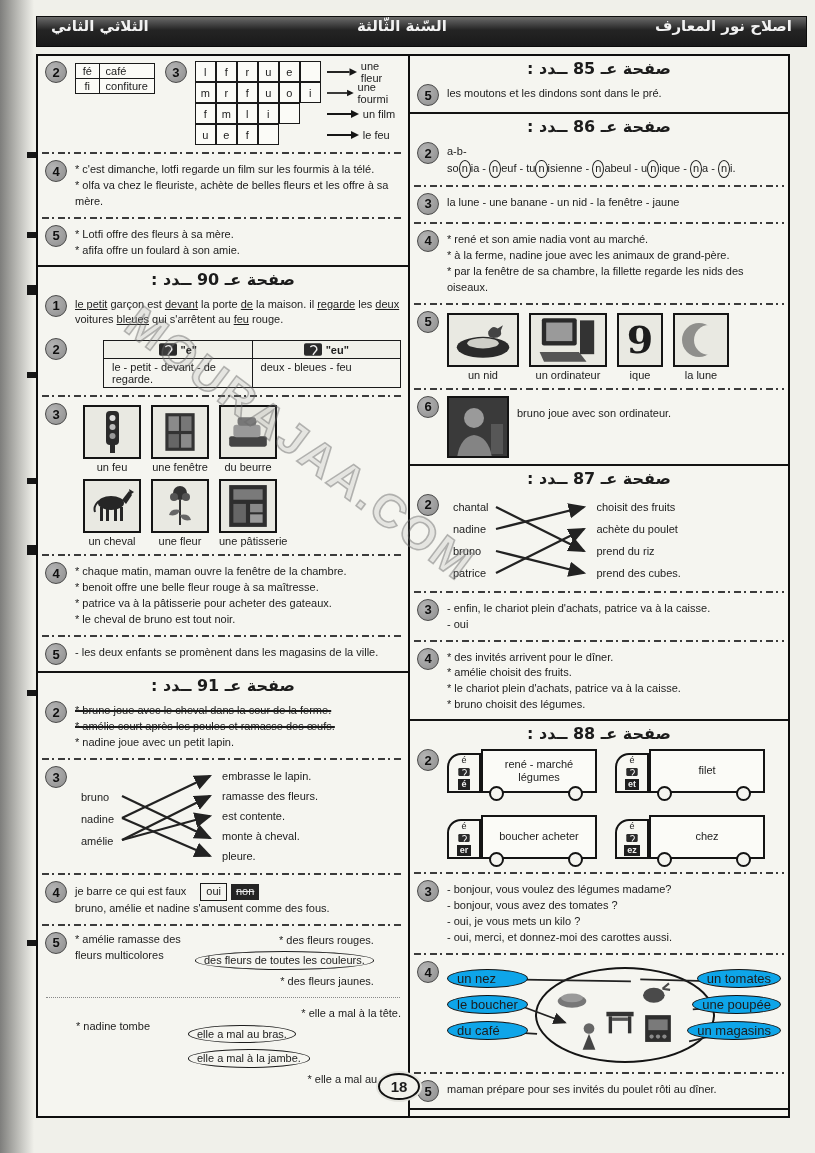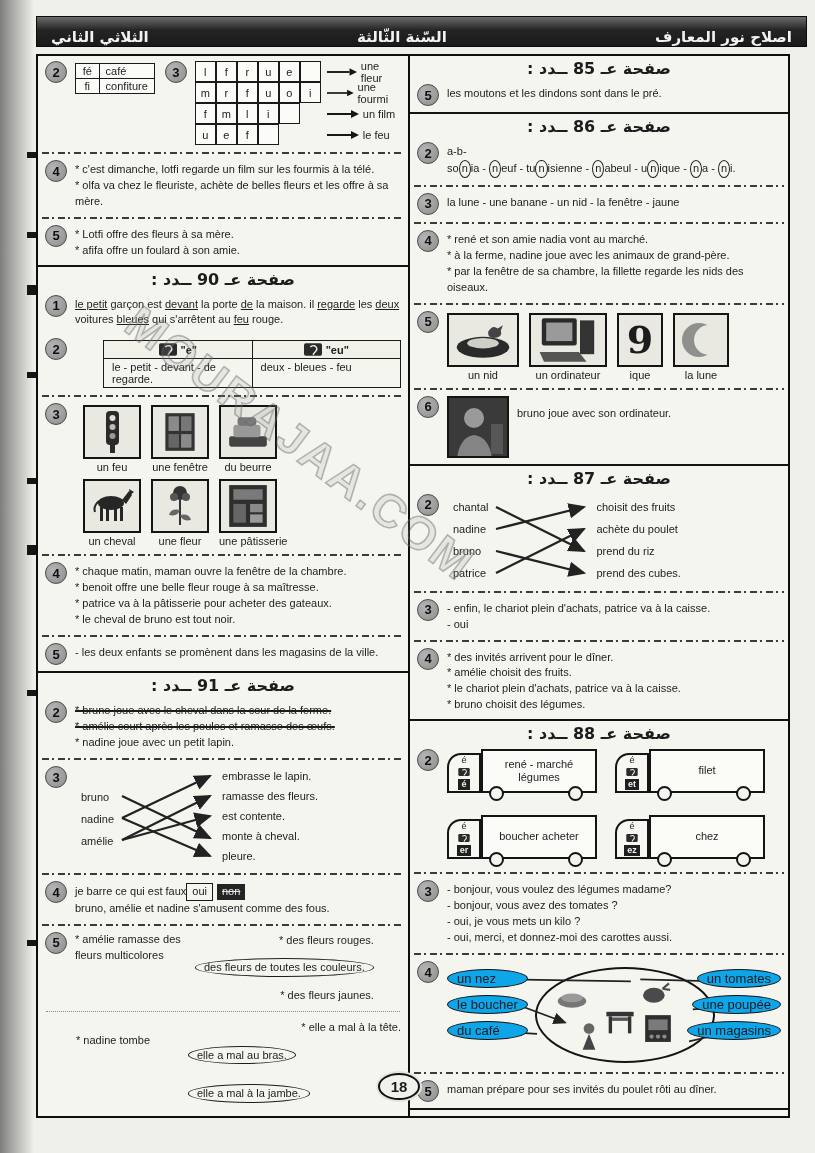--- a/index.html
+++ b/index.html
@@ -7,21 +7,21 @@
   .page { position:relative; width:815px; height:1153px; margin:0 auto;
           background:#f0f0ea; overflow:hidden; color:#1c1c1c; }
   
   .spine { position:absolute; left:0; top:0; bottom:0; width:34px;
            background:linear-gradient(to right,#7e7e7c 0%,#a7a7a3 35%,#cfcfca 70%,#f0f0ea 100%); }
   .edge-mark { position:absolute; left:27px; width:11px; height:6px; background:#161616; }
 
   
   .header-bar { position:absolute; left:36px; right:8px; top:16px; height:31px;
     background:linear-gradient(#6b6b6b,#242424 45%,#1a1a1a); border:1px solid #0c0c0c;
-    display:flex; align-items:flex-end; justify-content:space-between; padding:0 14px;
+    display:flex; align-items:flex-start; justify-content:space-between; padding:0 14px;
     color:#f2f2f2; font-family:"DejaVu Sans",sans-serif; font-weight:bold; font-size:15px; }
 
   
   .content { position:absolute; left:36px; top:54px; width:754px; height:1064px;
     border:2.5px solid #0e0e0e; background:#f5f5f0; display:flex; overflow:hidden; }
   .col { overflow:hidden; }
   .col-left  { width:372px; border-right:2px solid #0e0e0e; }
   .col-right { flex:1; }
 
   .blk { padding:5px 7px 6px 7px; position:relative; }
@@ -73,29 +73,29 @@
   .big9 { font-family:"DejaVu Serif",serif; font-weight:bold; font-size:38px; line-height:1; }
 
   
   .match { display:flex; align-items:flex-start; gap:6px; padding-left:6px; }
   .mnames { padding-top:20px; }
   .mname { height:22px; display:flex; align-items:center; font-size:11px; }
   .mopts .mopt { height:20px; display:flex; align-items:center; font-size:11px; }
   .mlines line { stroke:#222; stroke-width:2.2; }
 
   
-  .boxw { display:inline-block; border:1.6px solid #1a1a1a; padding:0 5px; font-size:11px; margin-left:0; }
+  .boxw { display:inline-block; border:1.6px solid #1a1a1a; padding:0 5px; font-size:11px; margin-left:14px; }
   .boxb { display:inline-block; background:#242424; color:#e7e7e7; padding:0 5px; font-size:11px;
           margin-left:4px; text-decoration:line-through; }
 
   
   .optgrid { display:flex; gap:10px; }
   .stem { font-size:11px; line-height:1.45; width:110px; }
   .optlist .opt { font-size:11px; line-height:1.5;text-align:right; }
-  .optlist .opt.circ { border-radius:50%; padding:0 8px; margin:10px 0; }
+  .optlist .opt.circ { border-radius:50%; padding:0 8px; margin:3px 0; }
 
   
   .trucks { display:grid; grid-template-columns:1fr 1fr; gap:14px 18px; padding:4px 6px 12px 34px; }
   .truck { position:relative; width:150px; height:52px; }
   .cab { position:absolute; left:0; bottom:8px; width:34px; height:40px;
     border:2px solid #141414; border-radius:14px 0 0 0; background:#f7f7f2;
     display:flex; flex-direction:column; align-items:center; justify-content:space-between; padding:1px 0; }
   .cab-sound { font-size:9px; line-height:1; }
   .cab-spell { background:#1f1f1f; color:#f0f0f0; font-size:9px; font-weight:bold;
     padding:0 3px; line-height:1.3; }

